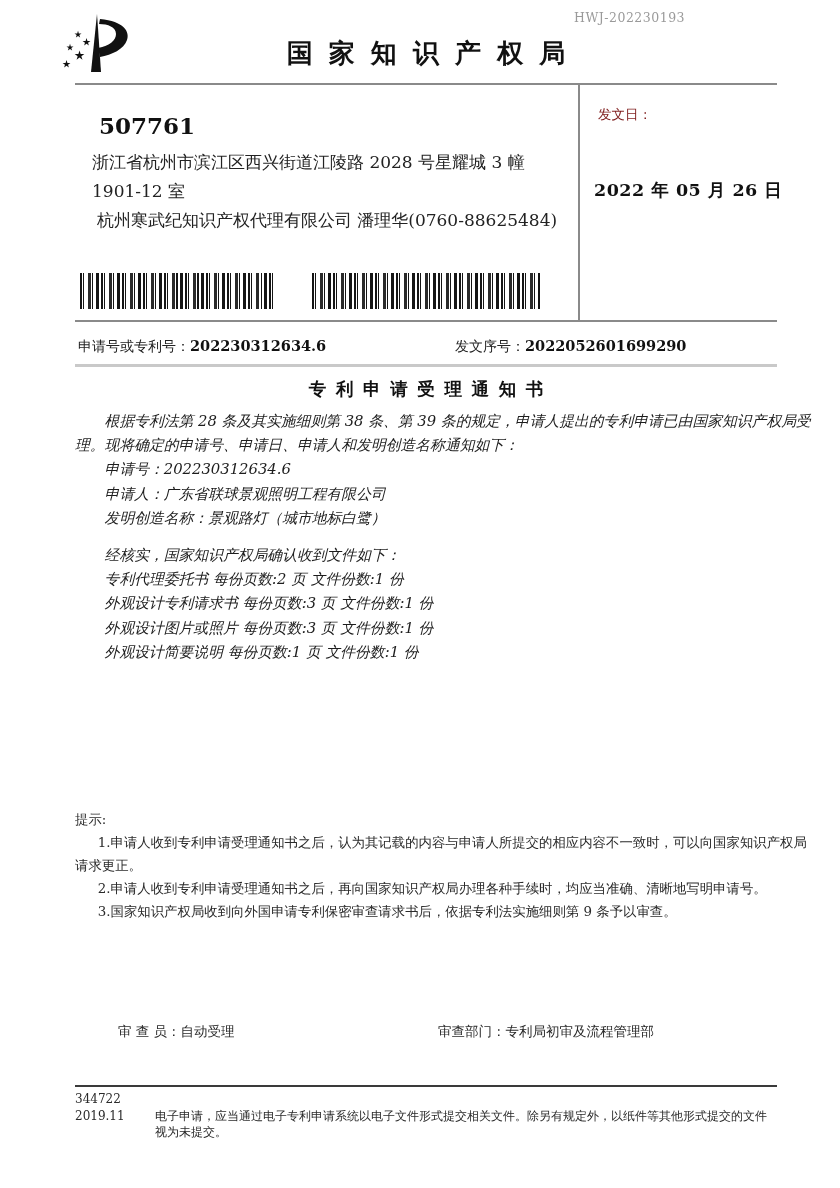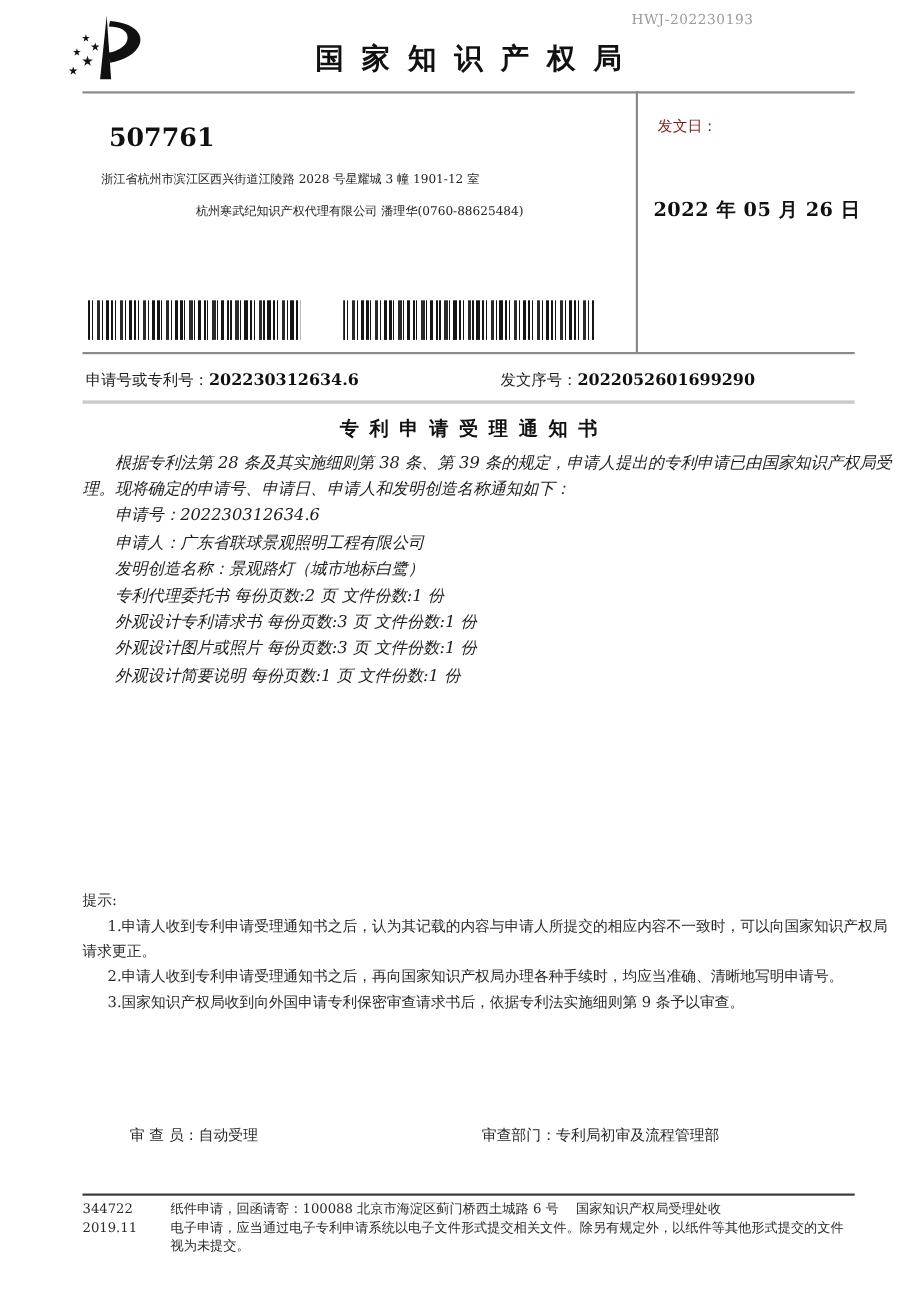--- a/index.html
+++ b/index.html
@@ -24,21 +24,21 @@
     letter-spacing:0.62em;text-indent:0.62em;color:#111;
   }
   .rule{position:absolute;background:#8a8a8a;}
   .rule-header{left:75px;top:83px;width:702px;height:2px;}
   .vline{position:absolute;left:578px;top:83px;width:1.5px;height:238px;background:#8a8a8a;}
   .rule-boxbottom{left:75px;top:320px;width:702px;height:1.5px;}
   .rule-gray{left:75px;top:364px;width:702px;height:2.5px;background:#c9c9c9;}
   .rule-footer{left:75px;top:1085px;width:702px;height:2px;background:#3a3a3a;}
 
   .postal{position:absolute;left:99px;top:112px;font-size:23px;font-weight:700;color:#111;}
-  .address{position:absolute;left:92px;top:148px;width:470px;font-size:11px;line-height:29px;color:#222;}
+  .address{position:absolute;left:92px;top:148px;width:470px;font-size:17px;line-height:29px;color:#222;}
   .address .line2{text-align:center;}
 
   .issue-label{position:absolute;left:598px;top:106px;font-size:13.5px;color:#7f1d1d;}
   .issue-date{position:absolute;left:594px;top:178px;font-size:17.5px;font-weight:700;letter-spacing:0.5px;color:#111;}
 
   .barcode{
     position:absolute;top:273px;height:36px;
     background:repeating-linear-gradient(90deg,
       #151515 0px,#151515 2px, #fff 2px,#fff 3.5px,
       #151515 3.5px,#151515 4.5px, #fff 4.5px,#fff 8px,
@@ -133,20 +133,21 @@
 
   <div class="rule rule-gray"></div>
 
   <div class="notice-title">专利申请受理通知书</div>
 
   <div class="body-block">
     <p class="para">根据专利法第 28 条及其实施细则第 38 条、第 39 条的规定，申请人提出的专利申请已由国家知识产权局受理。现将确定的申请号、申请日、申请人和发明创造名称通知如下：</p>
     <p class="item">申请号：202230312634.6</p>
     <p class="item">申请人：广东省联球景观照明工程有限公司</p>
     <p class="item">发明创造名称：景观路灯（城市地标白鹭）</p>
+    <p class="confirm">经核实，国家知识产权局确认收到文件如下：</p>
     <p class="item">专利代理委托书  每份页数:2 页  文件份数:1 份</p>
     <p class="item">外观设计专利请求书  每份页数:3 页  文件份数:1 份</p>
     <p class="item">外观设计图片或照片  每份页数:3 页  文件份数:1 份</p>
     <p class="item">外观设计简要说明  每份页数:1 页  文件份数:1 份</p>
   </div>
 
   <div class="tips-block">
     <p>提示:</p>
     <p class="tip">1.申请人收到专利申请受理通知书之后，认为其记载的内容与申请人所提交的相应内容不一致时，可以向国家知识产权局请求更正。</p>
     <p class="tip">2.申请人收到专利申请受理通知书之后，再向国家知识产权局办理各种手续时，均应当准确、清晰地写明申请号。</p>
@@ -159,21 +160,20 @@
     </div>
     <div class="field f-dept">
       <span>审查部门：</span><span>专利局初审及流程管理部</span>
     </div>
   </div>
 
   <div class="rule-footer rule"></div>
   <div class="footer">
     <div class="frow">
       <div class="fcode">344722</div>
-      <div class="ftext">纸件申请，回函请寄：100088  北京市海淀区蓟门桥西土城路 6 号　 国家知识产权局受理处收</div>
     </div>
     <div class="frow">
       <div class="fcode">2019.11</div>
       <div class="ftext">电子申请，应当通过电子专利申请系统以电子文件形式提交相关文件。除另有规定外，以纸件等其他形式提交的文件视为未提交。</div>
     </div>
   </div>
 
 </div>
 
 </body></html>

